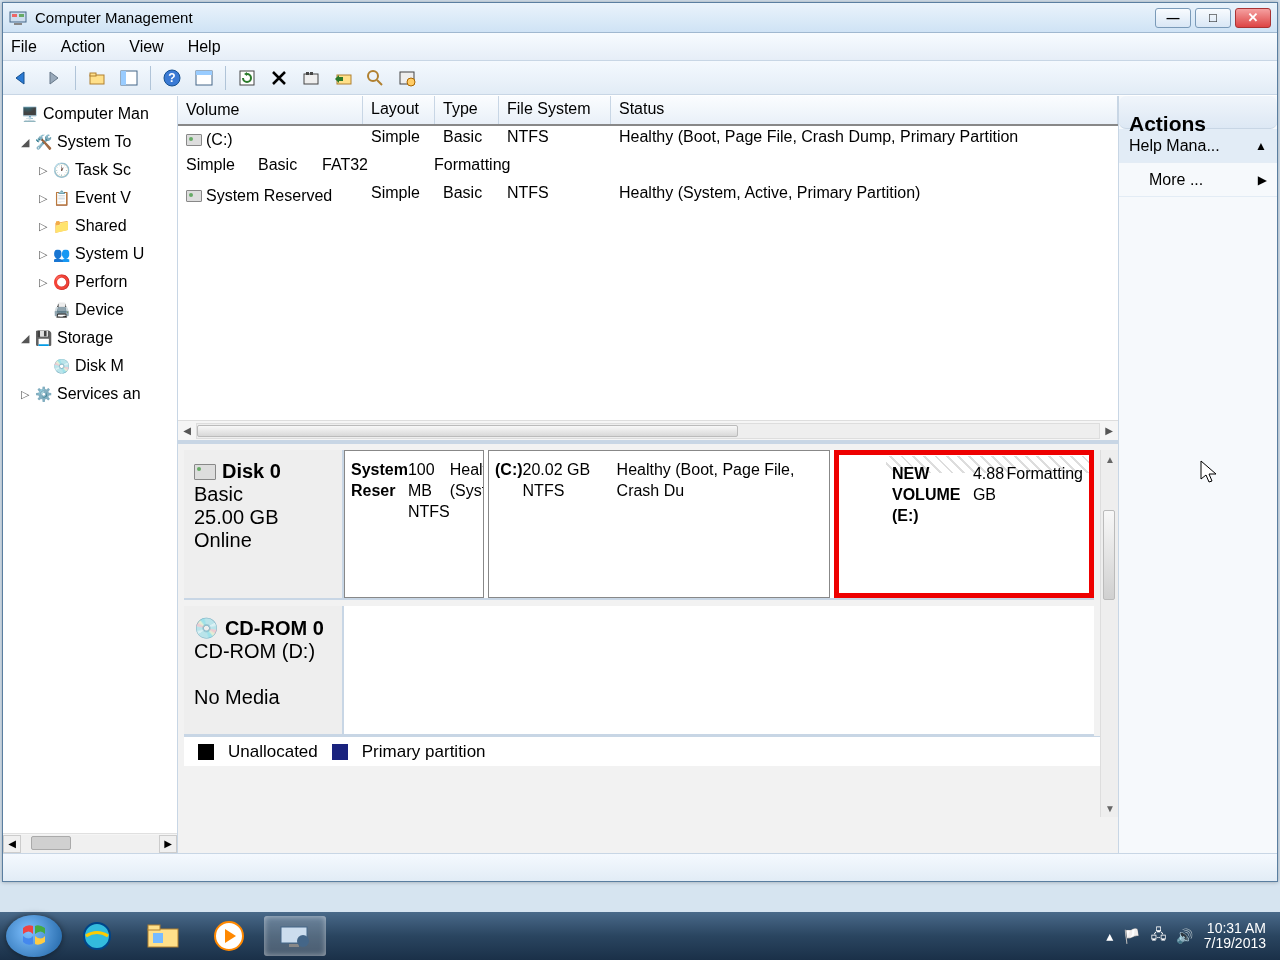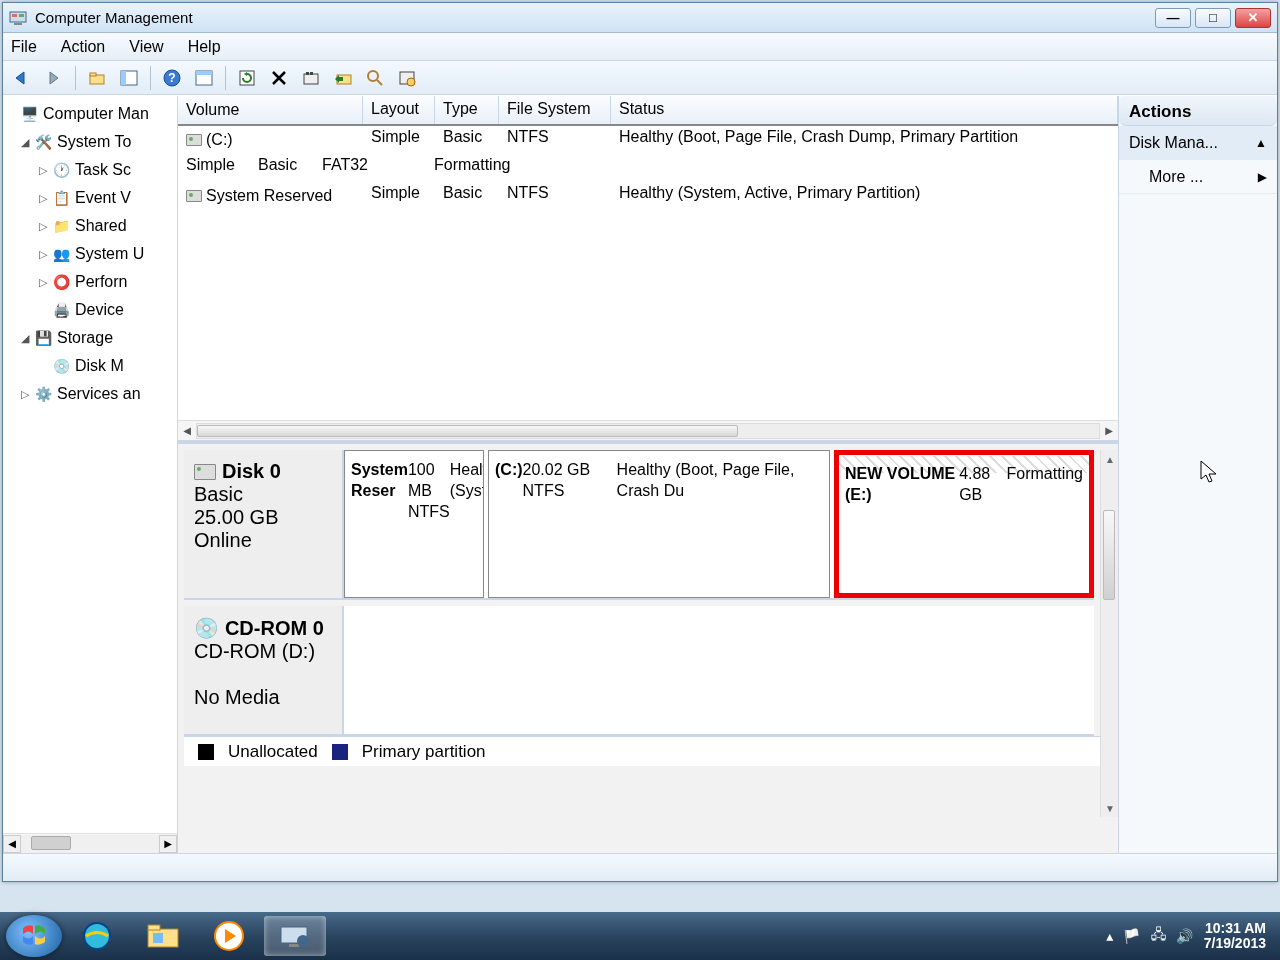--- a/index.html
+++ b/index.html
@@ -68,21 +68,21 @@
 .part.hatched .body{ background: repeating-linear-gradient(45deg,#fff,#fff 6px,#ddd 6px,#ddd 8px); }
 
 .legend{height:30px;display:flex;align-items:center;gap:14px;padding:4px 14px;border-top:1px solid #c8d6e5;font-size:17px;background:#fff;margin:0 6px 6px 6px;}
 .legend .sw{width:16px;height:16px;display:inline-block;}
 
 .vscroll{position:absolute;right:0;top:6px;bottom:36px;width:18px;background:#eee;border-left:1px solid #ddd;}
 .vscroll .thumb{position:absolute;top:60px;left:2px;width:12px;height:90px;background:linear-gradient(#f8f8f8,#d0d0d0);border:1px solid #bbb;border-radius:2px;}
 .vscroll .arr{width:18px;height:18px;display:flex;align-items:center;justify-content:center;font-size:10px;color:#666;}
 
 .actions{width:158px;background:#f6f9fc;}
-.actions .hdr{height:30px;background:linear-gradient(#f0f5fb,#dde8f4);border-bottom:1px solid #c8d6e5;padding:6px 10px;font-size:17px;font-weight:bold;border-radius:7px;}
+.actions .hdr{height:30px;background:linear-gradient(#f0f5fb,#dde8f4);border-bottom:1px solid #c8d6e5;padding:16px 10px;font-size:21px;font-weight:bold;border-radius:7px;}
 .actions .item{height:34px;display:flex;align-items:center;justify-content:space-between;padding:0 10px;font-size:16px;border-bottom:1px solid #e3ecf5;cursor:pointer;}
 .actions .item.sub{padding-left:30px;}
 .actions .item .arw{font-size:12px;}
 
 .statusstrip{height:28px;background:linear-gradient(#f4f9fe,#e2ecf6);border-top:1px solid #c8d6e5;}
 
 .taskbar{position:absolute;left:0;right:0;bottom:0;height:48px;background:linear-gradient(#4a6a8a 0%,#2a4560 50%,#1a3048 100%);display:flex;align-items:center;padding:0 6px;gap:4px;}
 .start{width:56px;height:42px;border-radius:50%;background:radial-gradient(circle at 40% 40%,#7ec0ff,#1a5fa0);display:flex;align-items:center;justify-content:center;box-shadow:0 0 6px rgba(0,0,0,.5);cursor:pointer;}
 .tbicon{width:62px;height:40px;border-radius:3px;display:flex;align-items:center;justify-content:center;cursor:pointer;}
 .tbicon.active{background:rgba(255,255,255,.2);box-shadow:inset 0 0 6px rgba(255,255,255,.5);}
@@ -342,21 +342,21 @@
             <div class="part" style="flex:1;">
               <div class="hdr"></div>
               <div class="body">
                   <b>  (C:)</b>
                   <br>
                   <span>20.02 GB NTFS</span>
                   <br>
                   <span>Healthy (Boot, Page File, Crash Du</span>
                 </div>
             </div>
-            <div class="part highlight hatched" style="width:260px;">
+            <div class="part highlight hatched" style="width:260px;gap:47px;">
               <div class="hdr"></div>
               <div class="body">
                   <b>NEW VOLUME  (E:)</b>
                   <br>
                   <span>4.88 GB</span>
                   <br>
                   <span>Formatting</span>
                 </div>
             </div>
           </div>
@@ -386,21 +386,21 @@
           <div class="arr">▲</div>
             <div class="thumb"></div>
             <div class="arr" style="position:absolute;bottom:0;">▼</div>
         </div>
       </div>
     </div>
 
     <div class="actions">
       <div class="hdr">Actions</div>
       <div class="item" style="background:#e2ecf6;">
-        <span>Disk Mana...</span>
+        <span>Help Mana...</span>
           <span class="arw">▲</span>
       </div>
       <div class="item sub">
         <span>More ...</span>
           <span class="arw">▶</span>
       </div>
     </div>
 
   </div>
 
@@ -448,18 +448,18 @@
         <rect x="12" y="23" width="10" height="3" fill="#888"></rect>
         <circle cx="26" cy="20" r="6" fill="#468"></circle>
       </svg>
     </div>
 
   <div class="tray">
     <span style="cursor:pointer;">▴</span>
     <span style="cursor:pointer;">🏳️</span>
     <span style="cursor:pointer;">🖧</span>
     <span style="cursor:pointer;">🔊</span>
-    <div class="clock" style="cursor:pointer;font-weight:bold;">
+    <div class="clock" style="cursor:pointer;">
       <div>10:31 AM</div>
       <div>7/19/2013</div>
     </div>
   </div>
 </div>
 
 </body></html>

